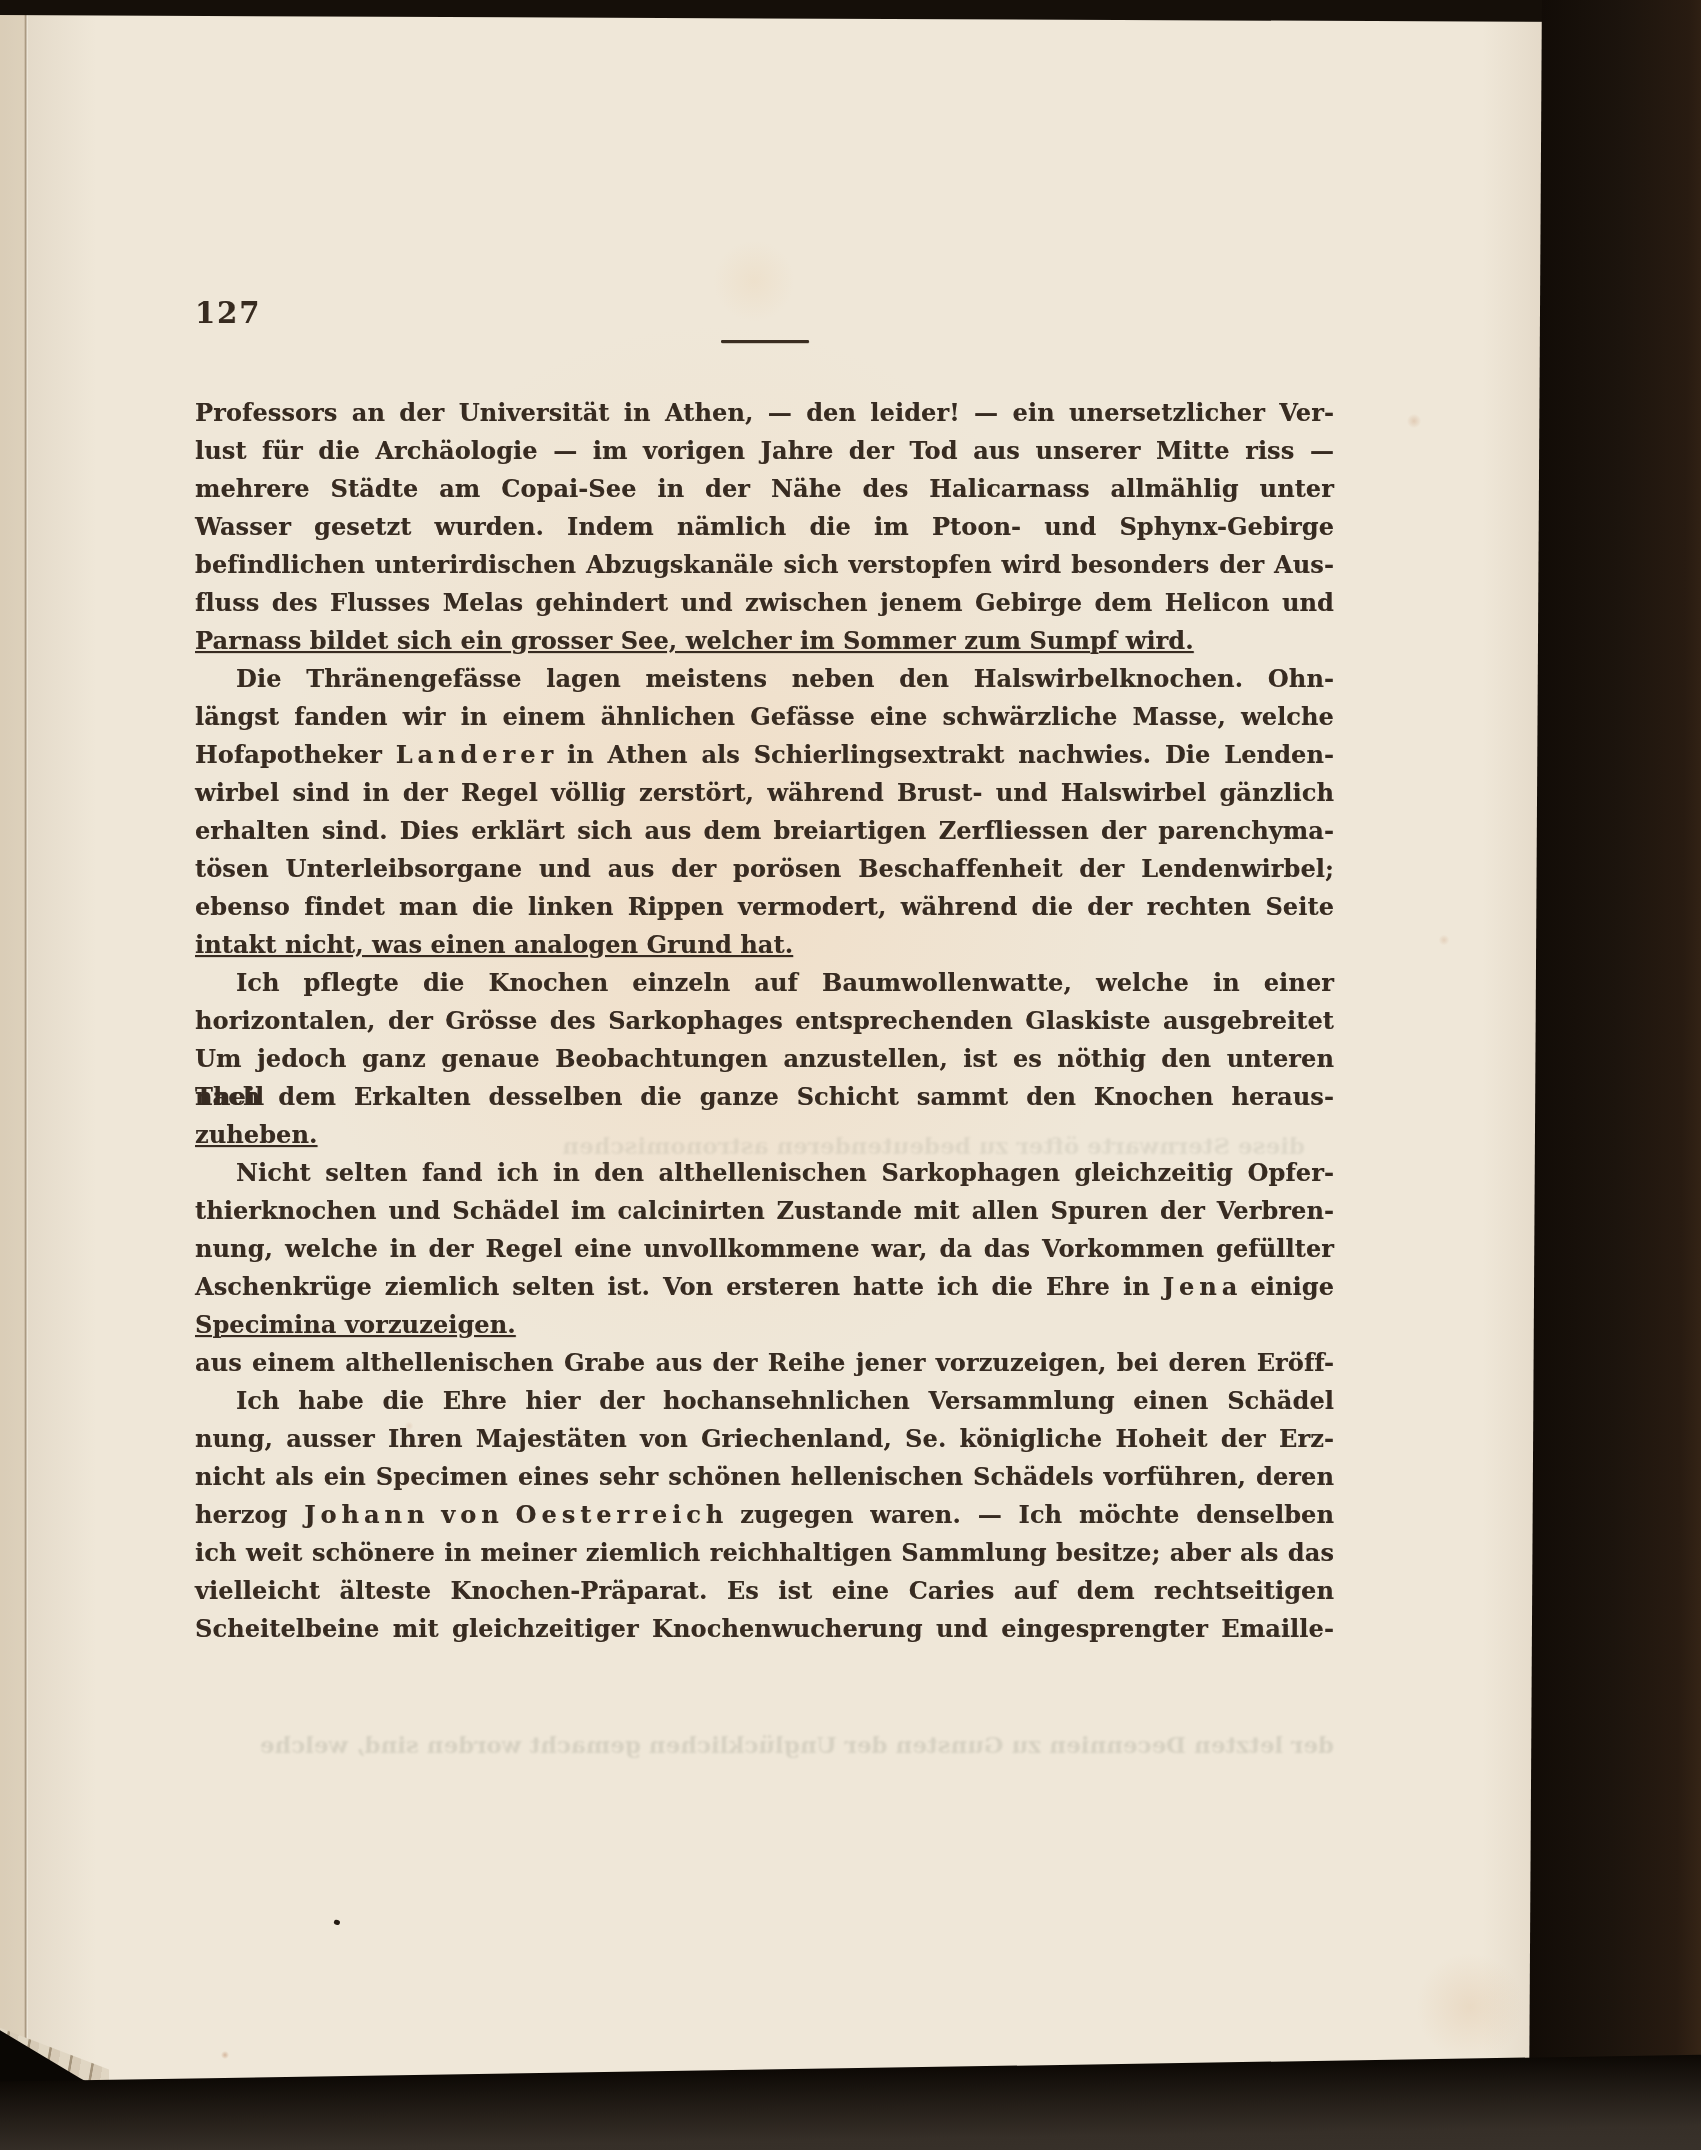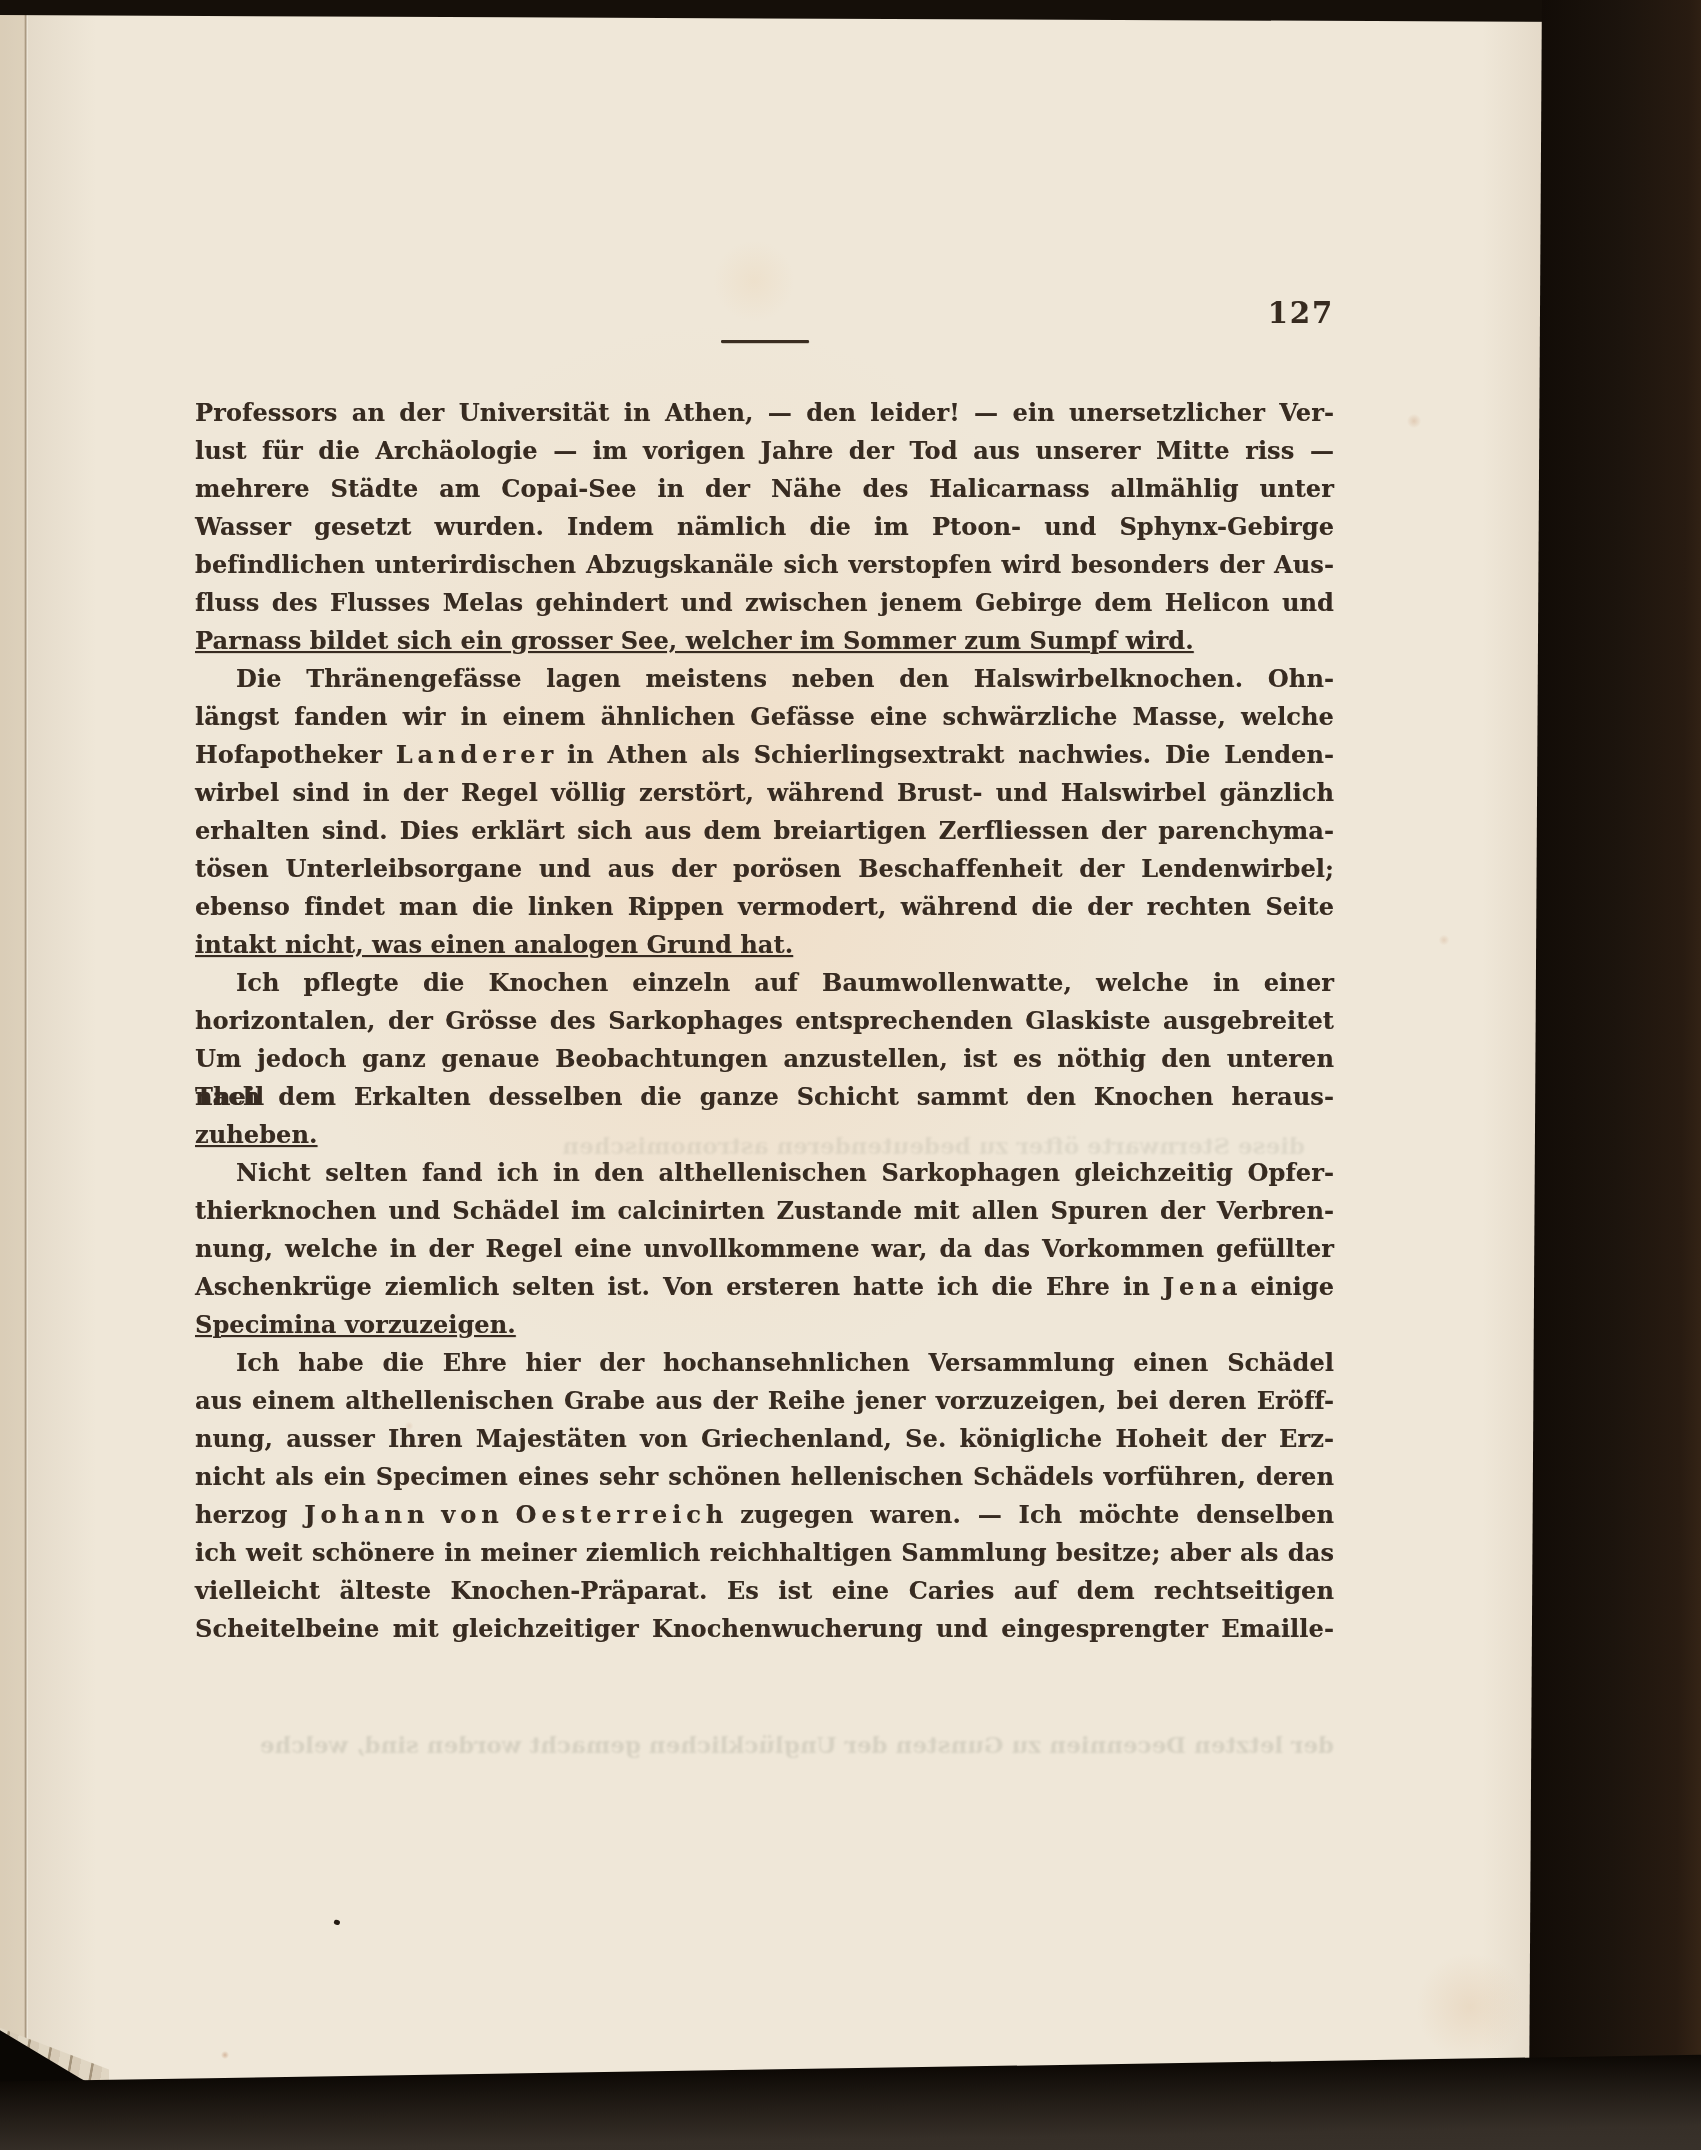--- a/index.html
+++ b/index.html
@@ -28,21 +28,21 @@
   }
   .fold-strip{
     position:absolute;left:0;top:0;width:25.6px;height:2039px;
     background:rgba(205,185,155,0.28);
   }
   .fold-line{
     position:absolute;left:24px;top:0;width:3.8px;height:2055px;
     background:linear-gradient(to right, rgba(110,88,60,0) 0%, rgba(110,88,60,0.55) 45%, rgba(255,253,245,0.5) 80%, rgba(255,253,245,0) 100%);
   }
   
-  .page-head{position:absolute;left:195px;top:284px;width:1139px;text-align:right;text-decoration:underline;}
+  .page-head{position:absolute;left:195px;top:284px;width:1139px;text-align:left;text-decoration:underline;}
   .page-number{
     display:inline-block;font-size:29px;font-weight:bold;color:#372b20;
     letter-spacing:1.9px;text-shadow:0.3px 0.3px 0.5px rgba(55,43,32,0.45);
   }
   .head-rule{
     width:88px;height:3.2px;margin:10.2px auto 0 auto;background:#3a2d21;
     border-radius:1.3px;box-shadow:0.3px 0.4px 0.4px rgba(58,45,33,0.4);
   }
   
   .text-block{position:absolute;left:195px;top:382px;width:1139px;}
@@ -140,22 +140,22 @@
 
       <div class="para">
         <div class="line indent">Nicht selten fand ich in den althellenischen Sarkophagen gleichzeitig Opfer-</div>
         <div class="line">thierknochen und Schädel im calcinirten Zustande mit allen Spuren der Verbren-</div>
         <div class="line">nung, welche in der Regel eine unvollkommene war, da das Vorkommen gefüllter</div>
         <div class="line">Aschenkrüge ziemlich selten ist. Von ersteren hatte ich die Ehre in J e n a einige</div>
         <div class="line p-end">Specimina vorzuzeigen.</div>
       </div>
 
       <div class="para">
+        <div class="line">aus einem althellenischen Grabe aus der Reihe jener vorzuzeigen, bei deren Eröff-</div>
         <div class="line indent">Ich habe die Ehre hier der hochansehnlichen Versammlung einen Schädel</div>
-        <div class="line">aus einem althellenischen Grabe aus der Reihe jener vorzuzeigen, bei deren Eröff-</div>
         <div class="line">nung, ausser Ihren Majestäten von Griechenland, Se. königliche Hoheit der Erz-</div>
         <div class="line">nicht als ein Specimen eines sehr schönen hellenischen Schädels vorführen, deren</div>
         <div class="line">herzog J o h a n n v o n O e s t e r r e i c h zugegen waren. — Ich möchte denselben</div>
         <div class="line">ich weit schönere in meiner ziemlich reichhaltigen Sammlung besitze; aber als das</div>
         <div class="line">vielleicht älteste Knochen-Präparat. Es ist eine Caries auf dem rechtseitigen</div>
         <div class="line">Scheitelbeine mit gleichzeitiger Knochenwucherung und eingesprengter Emaille-</div>
       </div>
 
     </div>
 

